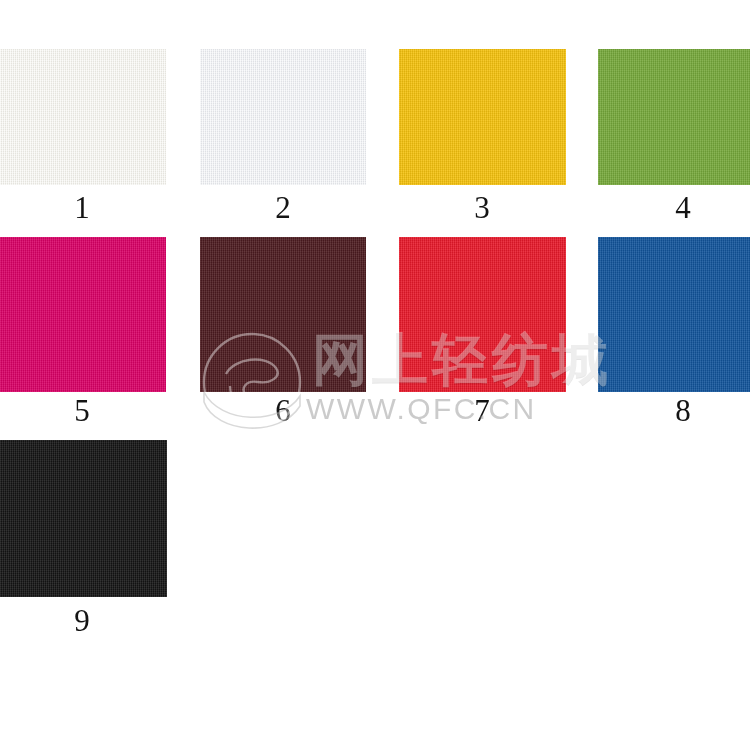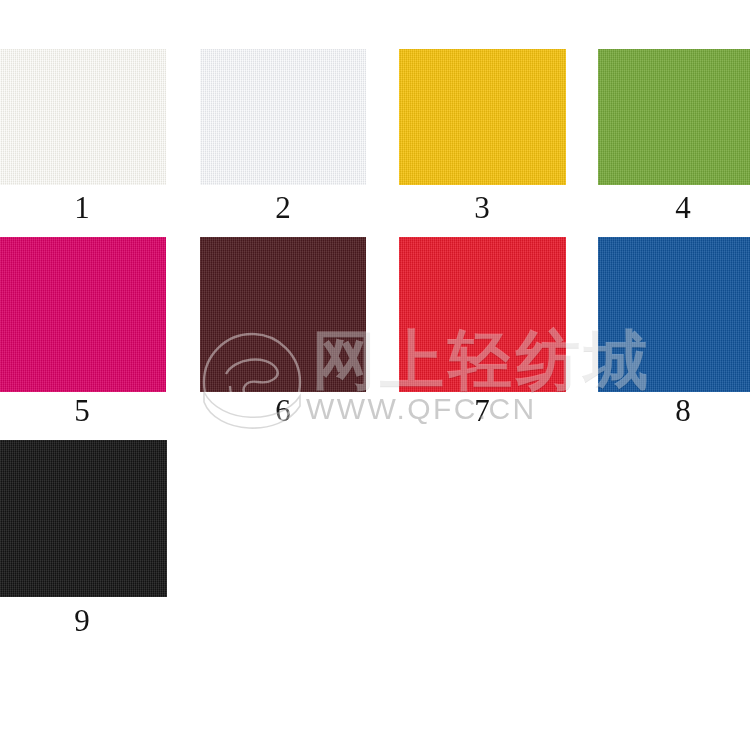--- a/index.html
+++ b/index.html
@@ -81,22 +81,22 @@
     position: absolute;
     left: 196px;
     top: 330px;
     width: 112px;
     height: 108px;
   }
   .wm-cn {
     position: absolute;
     left: 312px;
     top: 330px;
-    font-family: Liberation Sans, sans-serif;
-    font-size: 64px;
+    font-family: Liberation Serif, serif;
+    font-size: 56px;
     line-height: 60px;
     font-weight: 700;
     color: rgba(255,255,255,0.34);
     letter-spacing: 4px;
     white-space: nowrap;
     text-shadow: 0 1px 0 rgba(0,0,0,0.10);
   }
   .wm-url {
     position: absolute;
     left: 306px;

